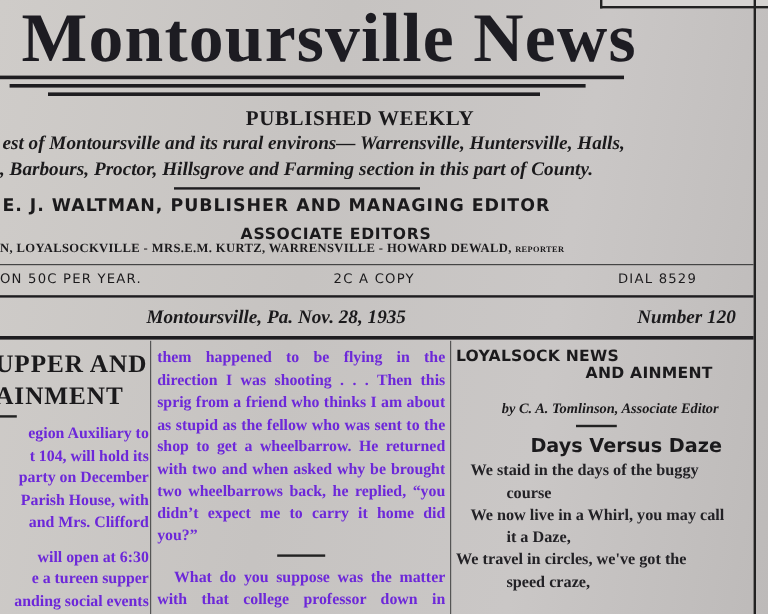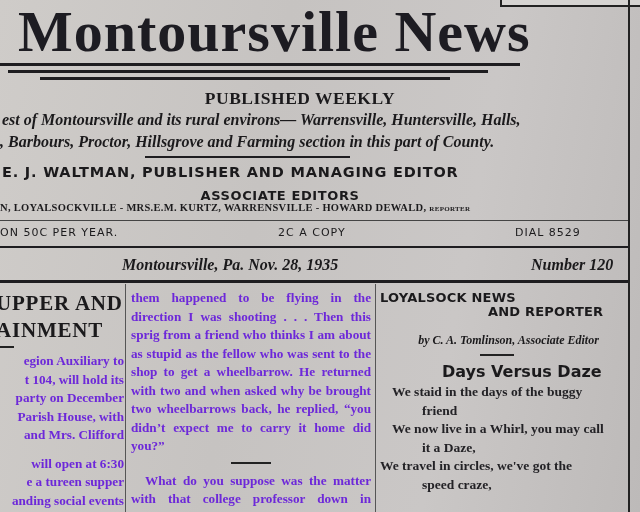--- a/index.html
+++ b/index.html
@@ -93,26 +93,26 @@
 
 <div class="col" style="left:131px;width:240px;">
   <p class="body-text" style="margin-top:3px;">them happened to be flying in the direction I was shooting . . . Then this sprig from a friend who thinks I am about as stupid as the fellow who was sent to the shop to get a wheelbarrow. He returned with two and when asked why be brought two wheelbarrows back, he replied, “you didn’t expect me to carry it home did you?”</p>
   <div style="width:40px;height:2px;background:#222;margin:6px auto 8px auto;"></div>
   <p class="body-text" style="text-indent:14px;">What do you suppose was the matter with that college professor down in Reading who refused to appear on the same program with Sally Rand? I'd</p>
 </div>
 <div class="col-sep" style="left:375px;"></div>
 
 <div class="col" style="left:380px;width:245px;">
   <div class="head3a" style="margin-top:4px;">LOYALSOCK NEWS</div>
-  <div class="head3b" style="padding-left:108px;margin-top:-1px;">AND REPORTER</div>
+  <div class="head3b" style="padding-left:108px;margin-top:-1px;">AND AINMENT</div>
   <div class="byline" style="padding-left:12px;margin-top:14px;text-align:center;">by C. A. Tomlinson,  Associate Editor</div>
   <div style="width:34px;height:2px;background:#222;margin:6px 0 6px 100px;"></div>
   <div class="poem-title" style="padding-left:62px;">Days Versus Daze</div>
   <div class="poem" style="margin-top:2px;">
     <div style="padding-left:12px;">We staid in the days of the buggy</div>
-    <div style="padding-left:42px;">friend</div>
+    <div style="padding-left:42px;">course</div>
     <div style="padding-left:12px;">We now live in a Whirl, you may call</div>
     <div style="padding-left:42px;">it a Daze,</div>
     <div style="padding-left:0px;">We travel in circles, we've got the</div>
     <div style="padding-left:42px;">speed craze,</div>
 
   </div>
 </div>
 
 </body></html>

